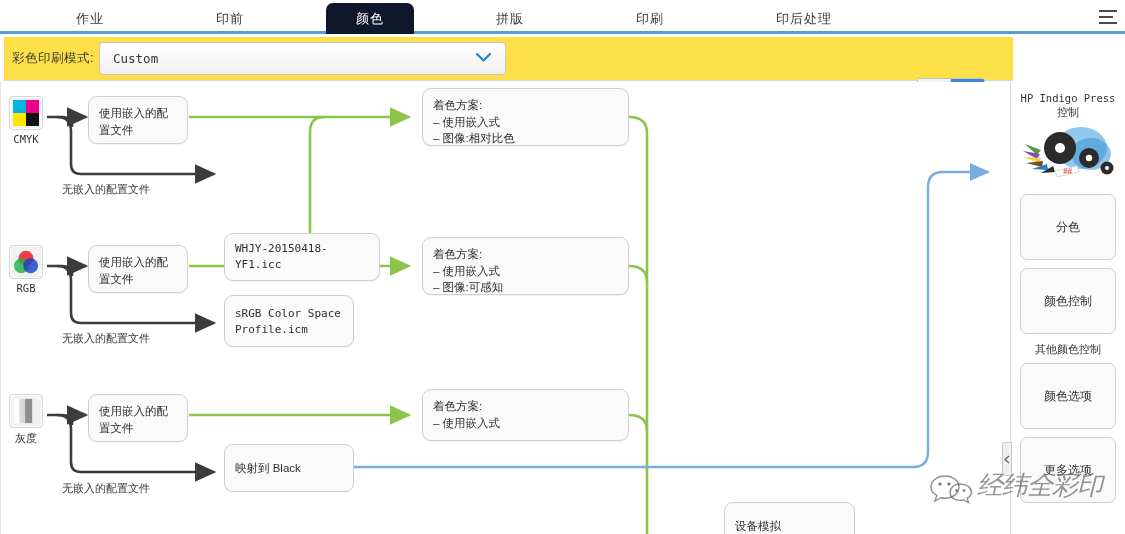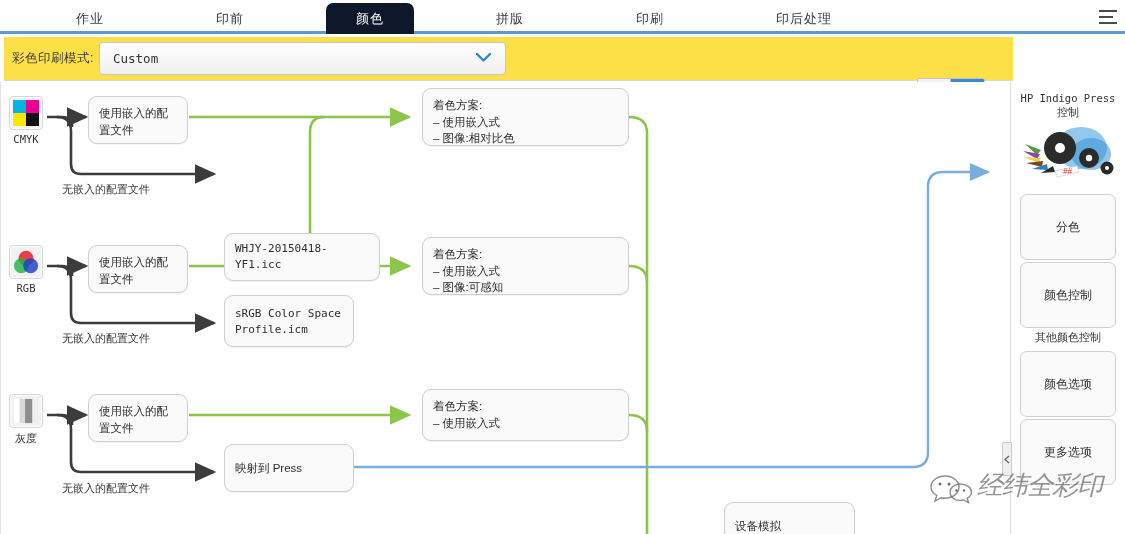--- a/index.html
+++ b/index.html
@@ -176,21 +176,21 @@
   }
   .sb-title {
     font-size: 10.5px; color: #333; text-align: center; line-height: 1.35;
     font-family: "DejaVu Sans Mono", "Liberation Mono", monospace;
     margin-top: 3px;
   }
   .sb-title .cn { font-family: "Liberation Sans", sans-serif; font-size: 11px; }
   .press-art { width: 99px; height: 64px; margin: 4px auto 6px auto; }
   .sb-btn {
     width: 96px; height: 66px;
-    margin: 0 auto 2px auto;
+    margin: 0 auto 8px auto;
     border: 1px solid #cfcfcf;
     border-radius: 7px;
     background: #fafafa;
     display: flex; align-items: center; justify-content: center;
     font-size: 12px; color: #2f2f2f;
   }
   .sb-sub {
     text-align: center; font-size: 11px; color: #333;
     margin: 0 0 6px 0;
   }
@@ -381,21 +381,21 @@
       <div class="srclabel cn">灰度</div>
     </div>
 
     <div class="node" style="left:88px; top:312px; width:100px; height:48px;">
       <span class="ttl">使用嵌入的配置文件</span>
     </div>
 
     <div class="branch-cap" style="left:62px; top:399px;">无嵌入的配置文件</div>
 
     <div class="node" style="left:224px; top:362px; width:130px; height:48px; display:flex; align-items:center;">
-      <span>映射到 Press</span>
+      <span>映射到 Black</span>
     </div>
 
     <div class="node" style="left:422px; top:307px; width:207px; height:52px;">
       <div class="ttl">着色方案:</div>
       <div class="li">– 使用嵌入式</div>
     </div>
 
     <div class="node" style="left:724px; top:420px; width:131px; height:48px; display:flex; align-items:center;">
       <span>设备模拟</span>
     </div>

